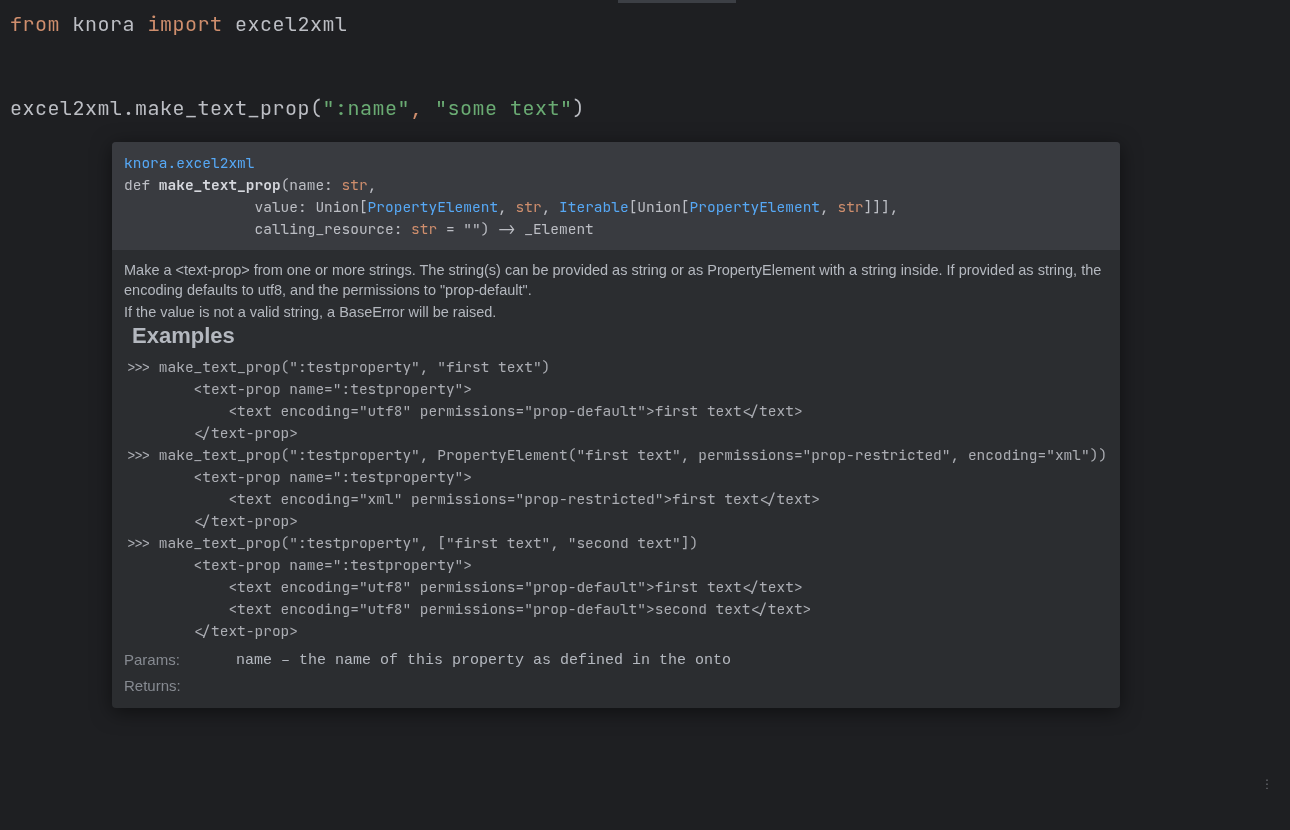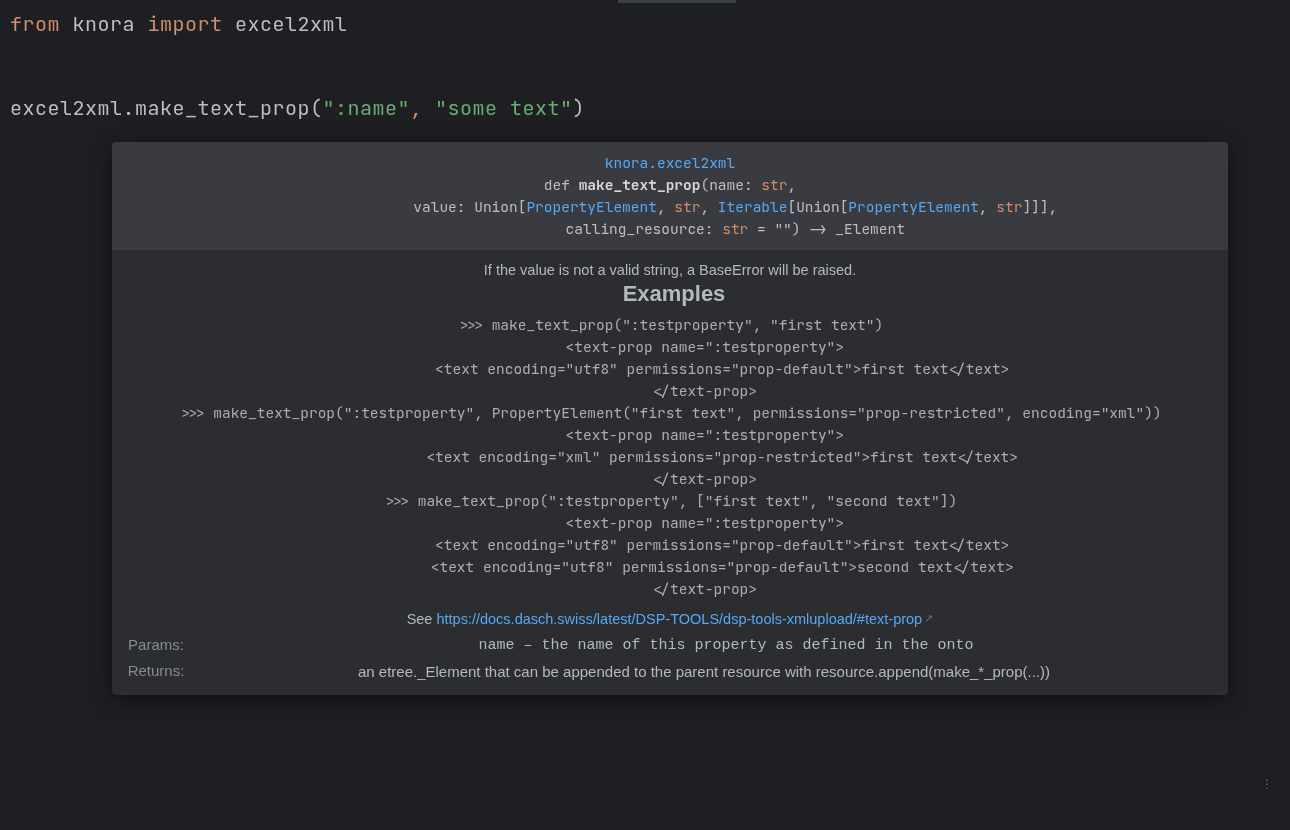--- a/index.html
+++ b/index.html
@@ -25,28 +25,27 @@
   }
   .kw { color: #cf8e6d; }
   .ident { color: #bcbec4; }
   .call { color: #bcbec4; }
   .str { color: #6aab73; }
   .punc { color: #bcbec4; }
   .comma { color: #cf8e6d; }
 
   .tooltip {
     margin: 20px 0 0 102px;
-    width: 1116px;
+    width: 1008px;
     background: #2b2d30;
     border-radius: 4px;
     box-shadow: 0 4px 20px rgba(0,0,0,0.5);
     font-family: -apple-system, BlinkMacSystemFont, 'Segoe UI', sans-serif;
     font-size: 14.5px;
     overflow: hidden;
-    text-align: center;
   }
   .tooltip-header {
     background: #393b40;
     padding: 10px 12px 10px 12px;
     font-family: 'JetBrains Mono', 'Consolas', 'Menlo', monospace;
     line-height: 22px;
     white-space: pre;
   }
   .qname { color: #56a8f5; }
   .def-kw { color: #bcbec4; }
@@ -117,43 +116,40 @@
   <div class="codeline">&nbsp;</div>
   <div class="codeline"><span class="ident">excel2xml</span><span class="punc">.</span><span class="call">make_text_prop</span><span class="punc">(</span><span class="str">":name"</span><span class="comma">,</span><span> </span><span class="str">"some text"</span><span class="punc">)</span></div>
 
   <div class="tooltip">
     <div class="tooltip-header"><span class="qname">knora.excel2xml</span>
 <span class="def-kw">def </span><span class="fn-name">make_text_prop</span><span class="sig">(name: </span><span class="type-str">str</span><span class="sig">,</span>
 <span class="sig">               value: Union[</span><span class="type">PropertyElement</span><span class="sig">, </span><span class="type-str">str</span><span class="sig">, </span><span class="type">Iterable</span><span class="sig">[Union[</span><span class="type">PropertyElement</span><span class="sig">, </span><span class="type-str">str</span><span class="sig">]]],</span>
 <span class="sig">               calling_resource: </span><span class="type-str">str</span><span class="sig"> = "") -&gt; _Element</span></div>
 
     <div class="tooltip-body">
+      <div class="desc">Make a &lt;text-prop&gt; from one or more strings. The string(s) can be provided as string or as PropertyElement with a string inside. If provided as string, the encoding defaults to utf8, and the permissions to "prop-default".</div>
       <div class="desc">If the value is not a valid string, a BaseError will be raised.</div>
       <div class="examples-h">Examples</div>
       <div class="example-block">&gt;&gt;&gt; make_text_prop(":testproperty", "first text")
         &lt;text-prop name=":testproperty"&gt;
             &lt;text encoding="utf8" permissions="prop-default"&gt;first text&lt;/text&gt;
         &lt;/text-prop&gt;
 &gt;&gt;&gt; make_text_prop(":testproperty", PropertyElement("first text", permissions="prop-restricted", encoding="xml"))
         &lt;text-prop name=":testproperty"&gt;
             &lt;text encoding="xml" permissions="prop-restricted"&gt;first text&lt;/text&gt;
         &lt;/text-prop&gt;
 &gt;&gt;&gt; make_text_prop(":testproperty", ["first text", "second text"])
         &lt;text-prop name=":testproperty"&gt;
             &lt;text encoding="utf8" permissions="prop-default"&gt;first text&lt;/text&gt;
             &lt;text encoding="utf8" permissions="prop-default"&gt;second text&lt;/text&gt;
         &lt;/text-prop&gt;</div>
-      <div class="see">
-        <span>See </span><a class="doclink">https://docs.dasch.swiss/latest/DSP-TOOLS/dsp-tools-xmlupload/#text-prop</a><span class="ext-icon">↗</span>
-      </div>
       <div class="params-table">
         <div class="pt-label">Params:</div>
         <div class="pt-val">
           <div class="pname">name – the name of this property as defined in the onto</div>
         </div>
         <div class="pt-label">Returns:</div>
-        <div class="pt-val">an etree._Element that can be appended to the parent resource with resource.append(make_*_prop(...))</div>
       </div>
     </div>
   </div>
 </div>
 
 <div class="drag-handle">⋮</div>
 
 </body></html>

